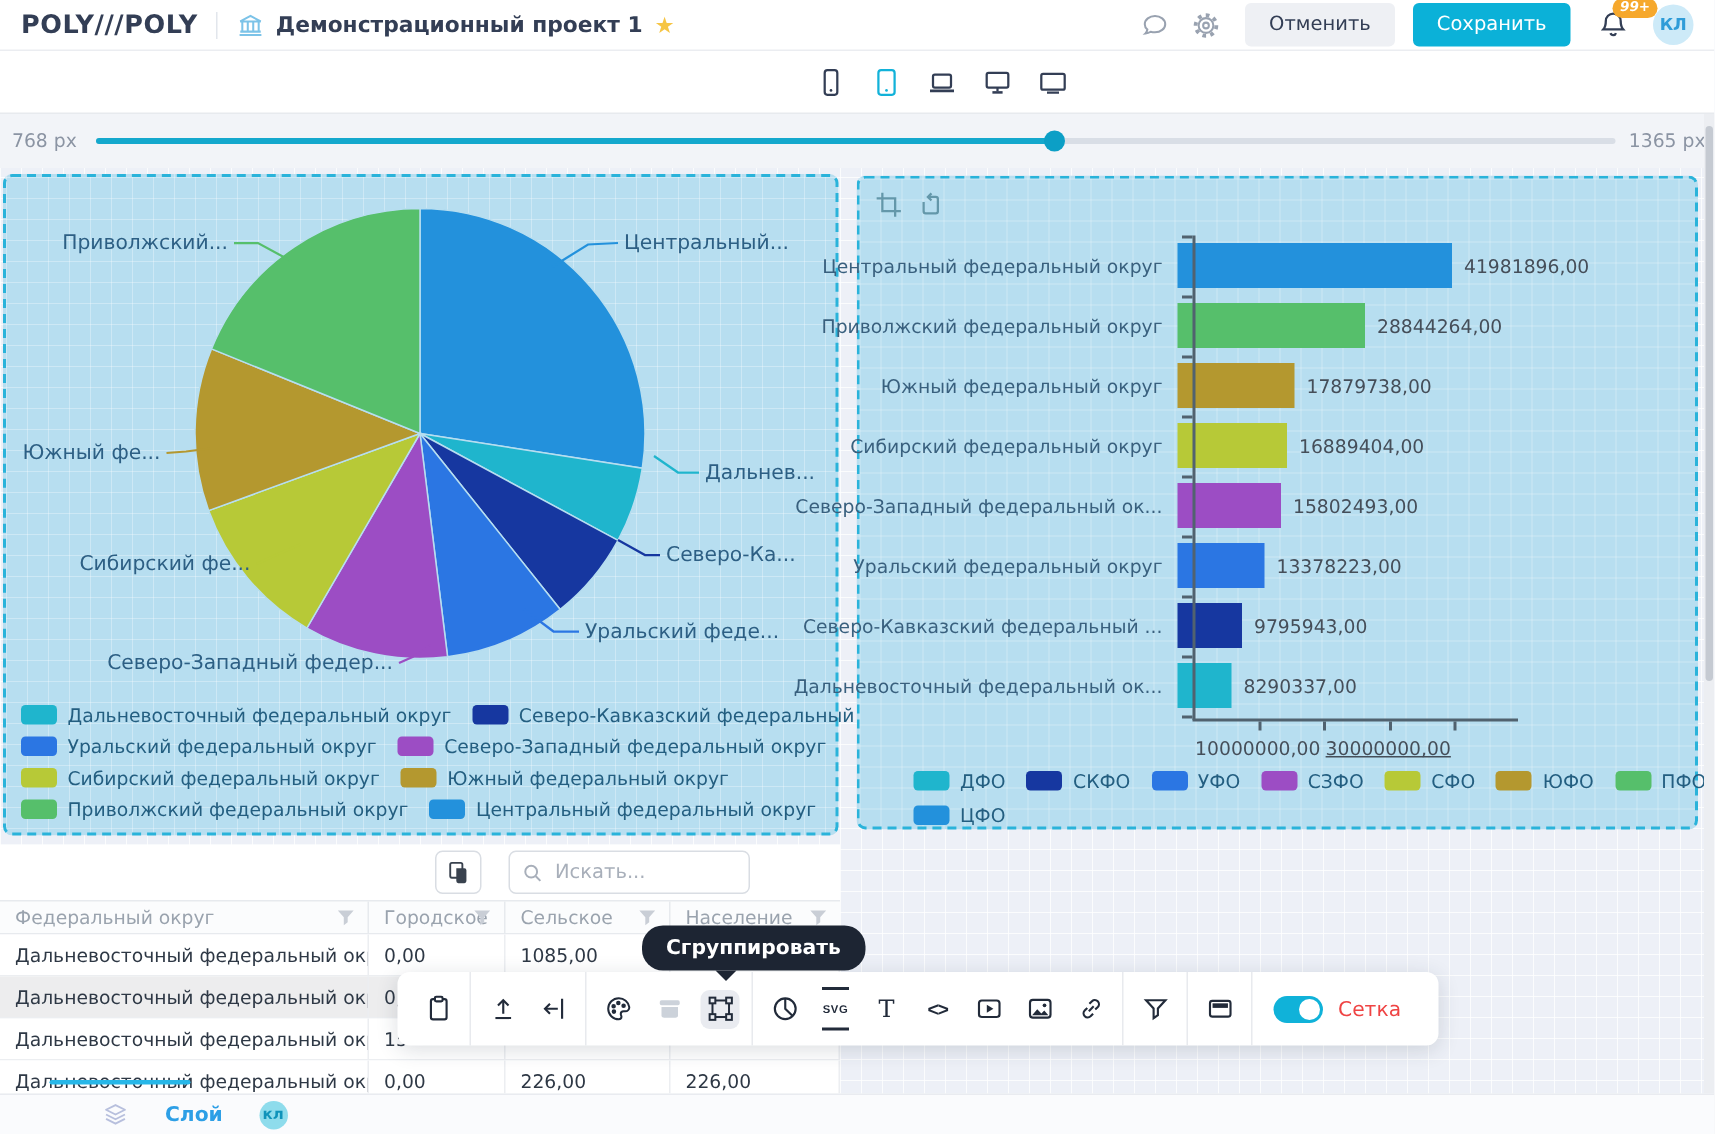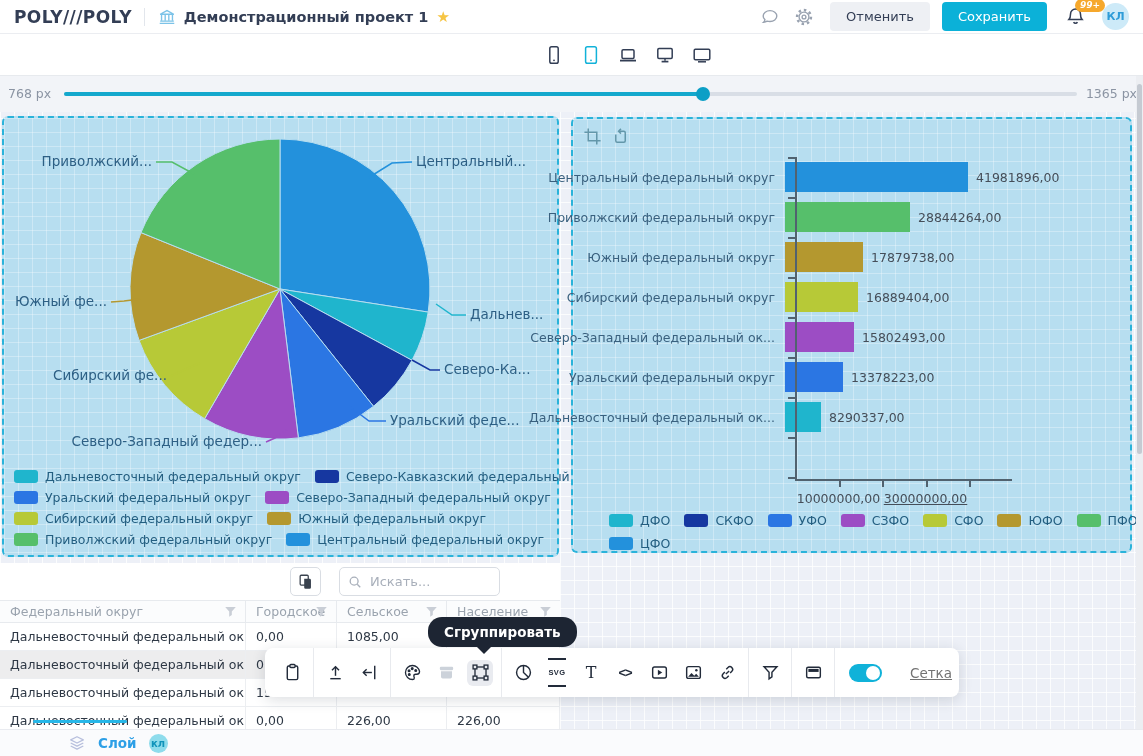--- a/index.html
+++ b/index.html
@@ -117,28 +117,28 @@
   .tb-btn.muted{color:#ccd2da;}
   .tb-ic{display:flex;align-items:center;justify-content:center;}
   .tb-div{width:1px;height:49px;background:#e8eaee;flex:none;}
   .svgbadge{font-size:7.5px;font-weight:bold;letter-spacing:.4px;border-top:2px solid currentColor;
     border-bottom:2px solid currentColor;padding:8px 0;}
   .tglyph{font-family:"DejaVu Serif","Liberation Serif",serif;font-size:16px;}
   .codeglyph{font-size:13px;font-weight:bold;letter-spacing:-1px;}
   .toggle{margin-left:14px;width:33px;height:18px;border-radius:9px;background:#10b2d9;position:relative;
     cursor:pointer;flex:none;}
   .toggle .knob{position:absolute;right:2px;top:2px;width:14px;height:14px;border-radius:50%;background:#fff;}
-  .toggle-label{margin-left:28px;font-size:13.5px;color:#737373;text-decoration:underline;}
+  .toggle-label{margin-left:10px;font-size:13.5px;color:#ef4444;}
 
   .vscroll{position:absolute;right:0;top:0;width:7px;height:680px;background:#eceef2;z-index:6;}
   .vthumb{position:absolute;left:1px;top:8px;width:5px;height:370px;background:#c5cad2;border-radius:3px;}
 
   
   .footbar{position:absolute;left:0;bottom:0;width:100%;height:27px;background:#fafbfd;
-    border-top:1px solid #e9ebf0;display:flex;align-items:center;padding-left:68px;gap:12px;z-index:45;}
+    border-top:1px solid #e9ebf0;display:flex;align-items:center;padding-left:68px;gap:24px;z-index:45;}
   .layer-label{font-size:13.5px;font-weight:600;color:#2d9fe6;cursor:pointer;}
   .layer-badge{width:19px;height:19px;border-radius:50%;background:#8edcec;color:#0f93ba;font-size:10px;
     font-weight:bold;display:flex;align-items:center;justify-content:center;}
 </style>
 </head>
 <body>
 
 <div class="screen">
 
   <header class="topbar">
@@ -359,20 +359,27 @@
           </div>
           <div class="bar-row">
             <div class="bar-label">
               <span>Уральский федеральный округ</span>
             </div>
             <div class="bar" style="width:58px;background:#2b76e3"></div>
             <div class="bar-value">13378223,00</div>
           </div>
           <div class="bar-row">
             <div class="bar-label">
+              <span>Северо-Кавказский федеральный ...</span>
+            </div>
+            <div class="bar" style="width:43px;background:#1637a0"></div>
+            <div class="bar-value">9795943,00</div>
+          </div>
+          <div class="bar-row">
+            <div class="bar-label">
               <span>Дальневосточный федеральный ок...</span>
             </div>
             <div class="bar" style="width:36px;background:#1fb5cd"></div>
             <div class="bar-value">8290337,00</div>
           </div>
         </div>
       <div class="axis-v"></div>
       <div class="axis-h"></div>
       <div class="legend-right">
           <div class="lg-row">

